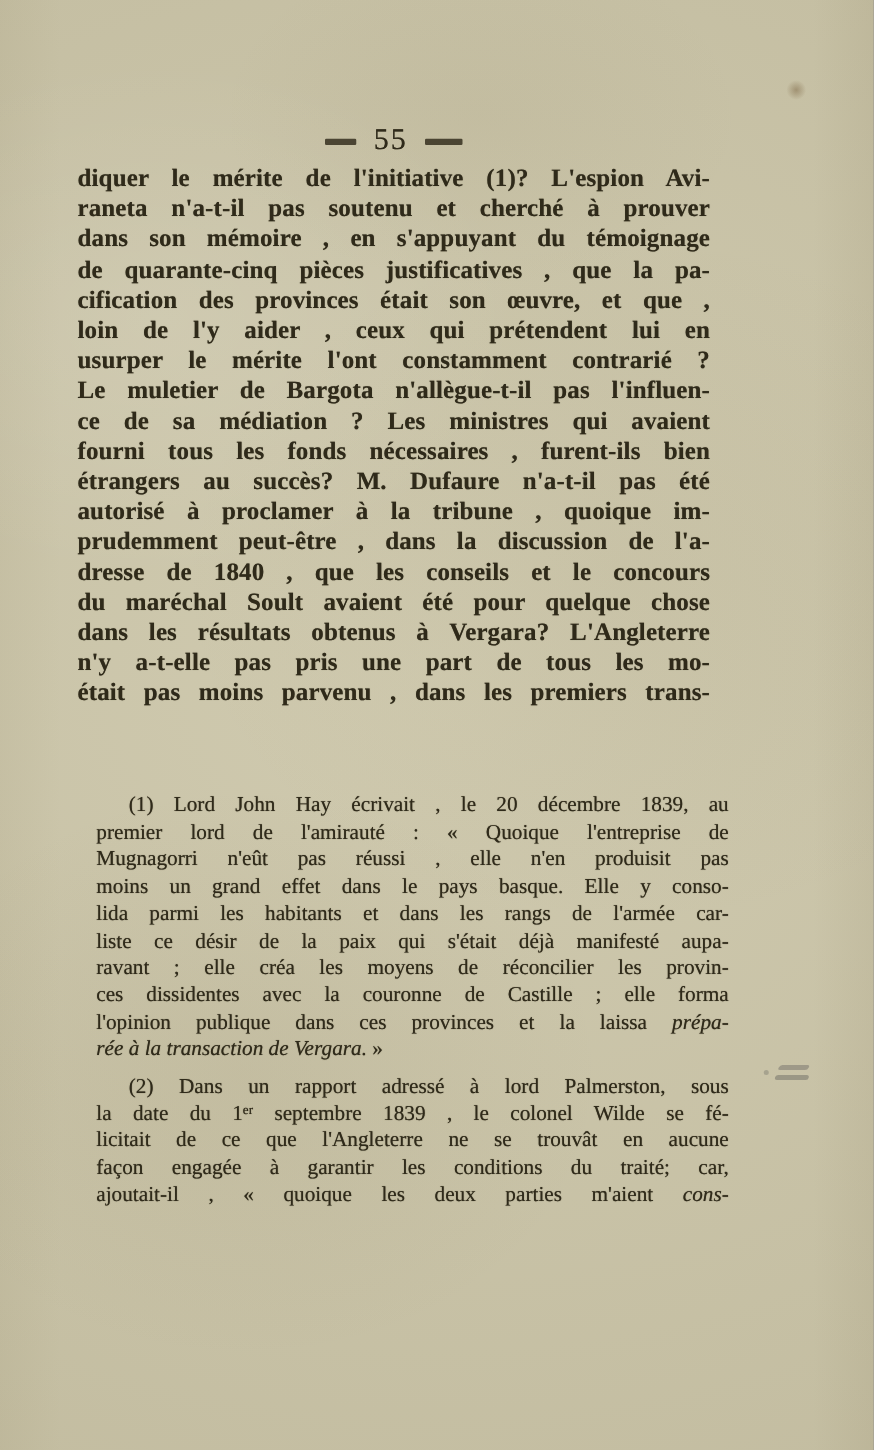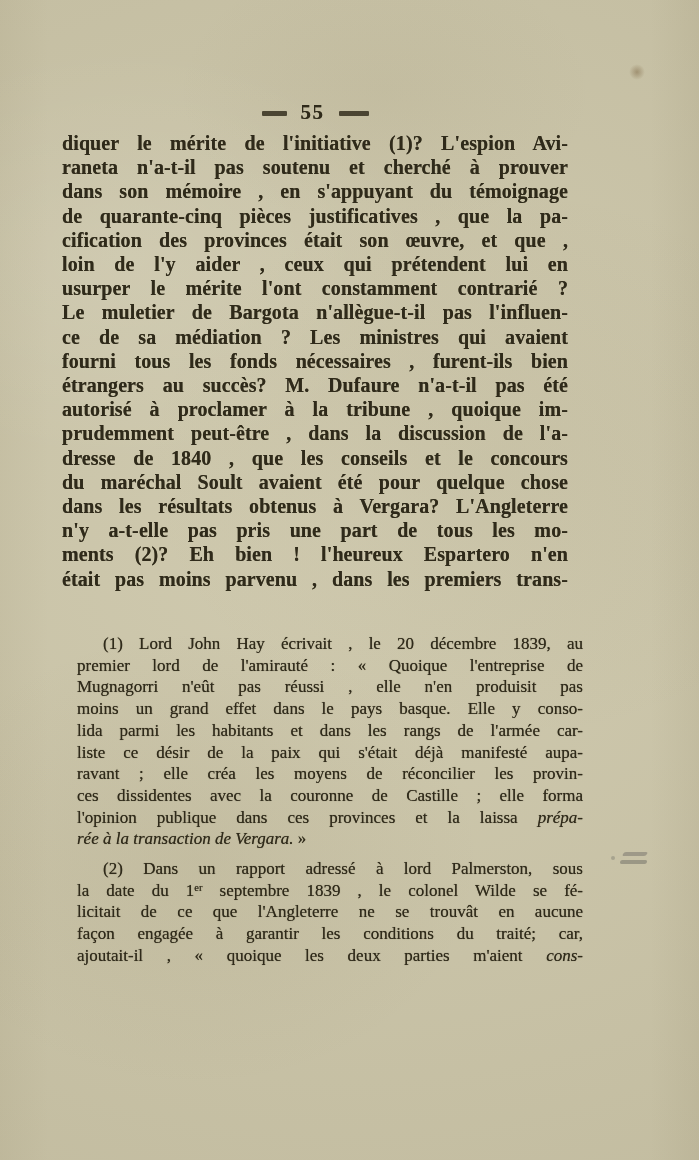--- a/index.html
+++ b/index.html
@@ -23,21 +23,21 @@
       radial-gradient(1000px 800px at 50% 46%, rgba(255,255,244,0.07), rgba(88,78,46,0.09)),
       linear-gradient(90deg, rgba(108,94,58,0.06), rgba(0,0,0,0) 7%, rgba(0,0,0,0) 93%, rgba(108,94,58,0.08));
     font-family:"Liberation Serif","DejaVu Serif",serif;
     color:var(--ink);
   }
   .header{
     position:absolute;left:62px;top:99px;width:506px;height:26px;
     display:flex;justify-content:center;align-items:center;gap:14px;
   }
   .pagenum{
-    font-size:21px;font-weight:700;letter-spacing:1.5px;
+    font-size:24px;font-weight:400;letter-spacing:1.5px;
     text-shadow:0 0 0.5px rgba(43,38,20,0.7);
   }
   .rule{display:inline-block;width:25px;height:5px;background:var(--ink);
     opacity:.82;border-radius:1px;margin-top:3px;}
   .rule-r{width:30px;}
   .textblock{position:absolute;left:62px;width:506px;
     text-shadow:0 0 0.55px rgba(43,38,20,0.65);}
   .line{text-align:justify;text-align-last:justify;white-space:normal;}
   .last-left .line:last-child{text-align-last:left;}
   .main{top:131px;font-size:20px;line-height:24.2px;font-weight:700;letter-spacing:0.1px;}
@@ -80,21 +80,20 @@
       <div class="line"><span>Le muletier de Bargota n'allègue-t-il pas l'influen-</span></div>
       <div class="line"><span>ce de sa médiation ? Les ministres qui avaient</span></div>
       <div class="line"><span>fourni tous les fonds nécessaires , furent-ils bien</span></div>
       <div class="line"><span>étrangers au succès? M. Dufaure n'a-t-il pas été</span></div>
       <div class="line"><span>autorisé à proclamer à la tribune , quoique im-</span></div>
       <div class="line"><span>prudemment peut-être , dans la discussion de l'a-</span></div>
       <div class="line"><span>dresse de 1840 , que les conseils et le concours</span></div>
       <div class="line"><span>du maréchal Soult avaient été pour quelque chose</span></div>
       <div class="line"><span>dans les résultats obtenus à Vergara? L'Angleterre</span></div>
       <div class="line"><span>n'y a-t-elle pas pris une part de tous les mo-</span></div>
-      <div class="line"><span>ments (2)? Eh bien ! l'heureux Espartero n'en</span></div>
       <div class="line"><span>était pas moins parvenu , dans les premiers trans-</span></div>
     </div>
 
   <div class="textblock fn fn1 last-left">
       <div class="line"><span>(1) Lord John Hay écrivait , le 20 décembre 1839, au</span></div>
       <div class="line"><span>premier lord de l'amirauté : « Quoique l'entreprise de</span></div>
       <div class="line"><span>Mugnagorri n'eût pas réussi , elle n'en produisit pas</span></div>
       <div class="line"><span>moins un grand effet dans le pays basque. Elle y conso-</span></div>
       <div class="line"><span>lida parmi les habitants et dans les rangs de l'armée car-</span></div>
       <div class="line"><span>liste ce désir de la paix qui s'était déjà manifesté aupa-</span></div>

